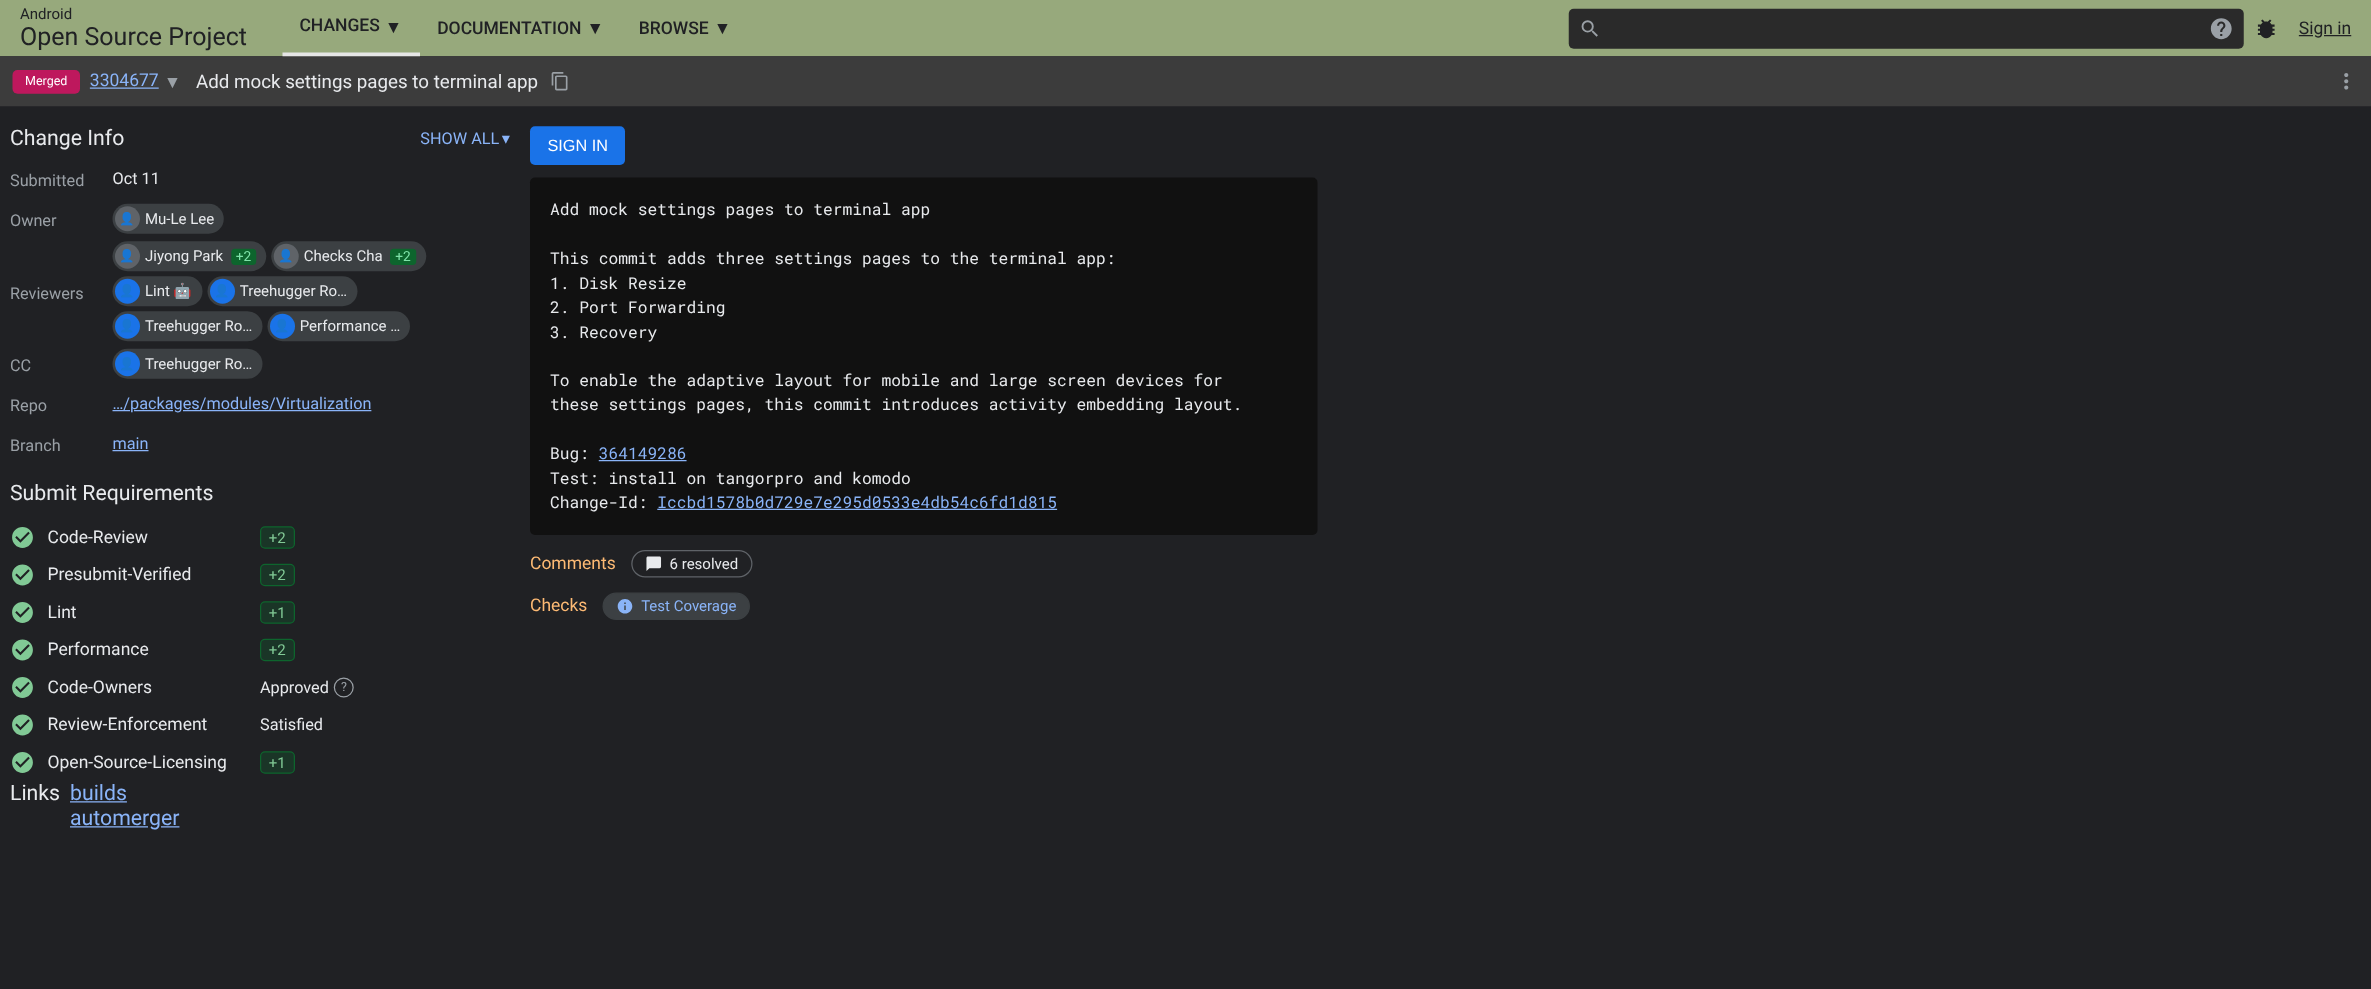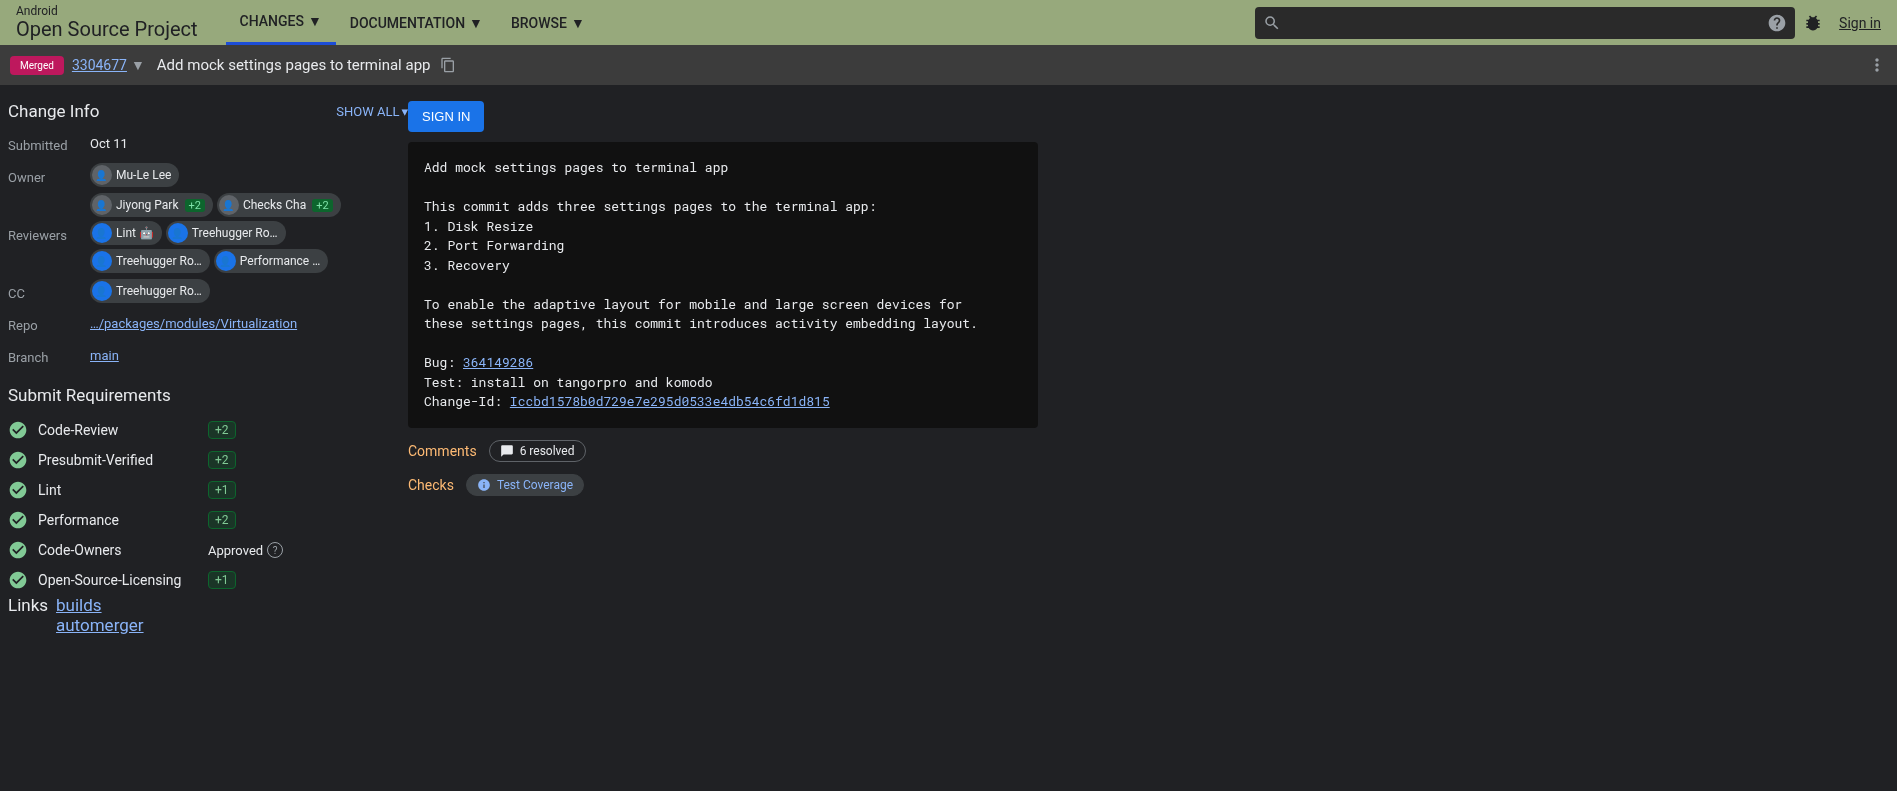--- a/index.html
+++ b/index.html
@@ -5,38 +5,38 @@
 * { margin: 0; padding: 0; box-sizing: border-box; }
 body { font-family: Roboto, Arial, sans-serif; background: #202124; color: #e8eaed; font-size: 14px; width: 1897px; }
 
 
 .header { background: #97a97c; display: flex; height: 45px; padding: 0 8px; }
 .logo-block { display: flex; flex-direction: column; justify-content: center; color: #202124; padding: 0 8px; line-height: 1.1; }
 .logo-small { font-size: 12px; }
 .logo-big { font-size: 20px; }
 .nav-tabs { display: flex; margin-left: 20px; }
 .nav-tab { color: #202124; font-weight: 500; padding: 0 14px; display: flex; align-items: center; gap: 4px; font-size: 14px; height: 45px; cursor: pointer; }
-.nav-tab.active { border-bottom: 3px solid #1d4ed8; }
+.nav-tab.active { border-bottom: 3px solid #e5e5e5; }
 .search-wrap { margin-left: auto; display: flex; align-items: center; gap: 8px; }
 .search-box { background: #2a2a2a; border-radius: 4px; width: 540px; height: 32px; display: flex; align-items: center; padding: 0 8px; gap: 6px; }
 .search-box input { flex: 1; background: transparent; border: none; color: #e8eaed; font-size: 14px; outline: none; }
 .header-icon { width: 20px; height: 20px; cursor: pointer; color: #202124; }
 .signin-link { color: #202124; text-decoration: underline; font-size: 14px; cursor: pointer; margin-left: 8px; margin-right: 8px; }
 
 
 .subheader { background: #3c3c3c; display: flex; align-items: center; height: 40px; padding: 0 10px; }
 .status-chip { background: #be185d; color: #fff; padding: 4px 10px; border-radius: 4px; font-size: 10px; margin-right: 8px; }
 .change-num { color: #8ab4f8; text-decoration: underline; margin-right: 4px; cursor: pointer; }
 .dropdown-arrow { color: #9aa0a6; margin-right: 12px; cursor: pointer; }
 .change-title { color: #e8eaed; font-size: 15px; }
 .copy-icon { color: #9aa0a6; margin-left: 10px; cursor: pointer; }
 .more-icon { margin-left: auto; color: #9aa0a6; cursor: pointer; }
 
 
-.main { display: flex; padding: 16px 8px; gap: 0; }
+.main { display: flex; padding: 16px 8px; gap: 16px; }
 .left-col { width: 400px; flex-shrink: 0; }
 .right-col { flex: 1; max-width: 630px; }
 
 .section-header { display: flex; align-items: center; margin-bottom: 8px; }
 .section-title { font-size: 17px; font-weight: 400; }
 .show-all { margin-left: auto; color: #8ab4f8; font-size: 13px; cursor: pointer; display: flex; align-items: center; gap: 2px; }
 
 .info-row { display: flex; align-items: center; margin-bottom: 4px; min-height: 28px; }
 .info-label { width: 82px; color: #9aa0a6; font-size: 13px; padding-top: 4px; }
 .info-value { flex: 1; color: #e8eaed; font-size: 13px; display: flex; flex-wrap: wrap; gap: 4px; align-items: center; }
@@ -239,20 +239,27 @@
         <span class="req-name">Code-Owners</span>
         <span class="req-text">
           <span>Approved</span>
           <span class="help-circle">?</span>
         </span>
       </div>
     <div class="req-row">
         <svg class="req-check" viewBox="0 0 24 24" fill="currentColor">
           <path d="M12 2C6.48 2 2 6.48 2 12s4.48 10 10 10 10-4.48 10-10S17.52 2 12 2zm-2 15l-5-5 1.41-1.41L10 14.17l7.59-7.59L19 8l-9 9z"></path>
         </svg>
+        <span class="req-name">Review-Enforcement</span>
+        <span class="req-text">Satisfied</span>
+      </div>
+    <div class="req-row">
+        <svg class="req-check" viewBox="0 0 24 24" fill="currentColor">
+          <path d="M12 2C6.48 2 2 6.48 2 12s4.48 10 10 10 10-4.48 10-10S17.52 2 12 2zm-2 15l-5-5 1.41-1.41L10 14.17l7.59-7.59L19 8l-9 9z"></path>
+        </svg>
         <span class="req-name">Open-Source-Licensing</span>
         <span class="req-badge">+1</span>
       </div>
 
     <div class="links-row">
       <span class="links-label">Links</span>
       <span class="links-list">
         <a>builds</a>
         <a>automerger</a>
       </span>

